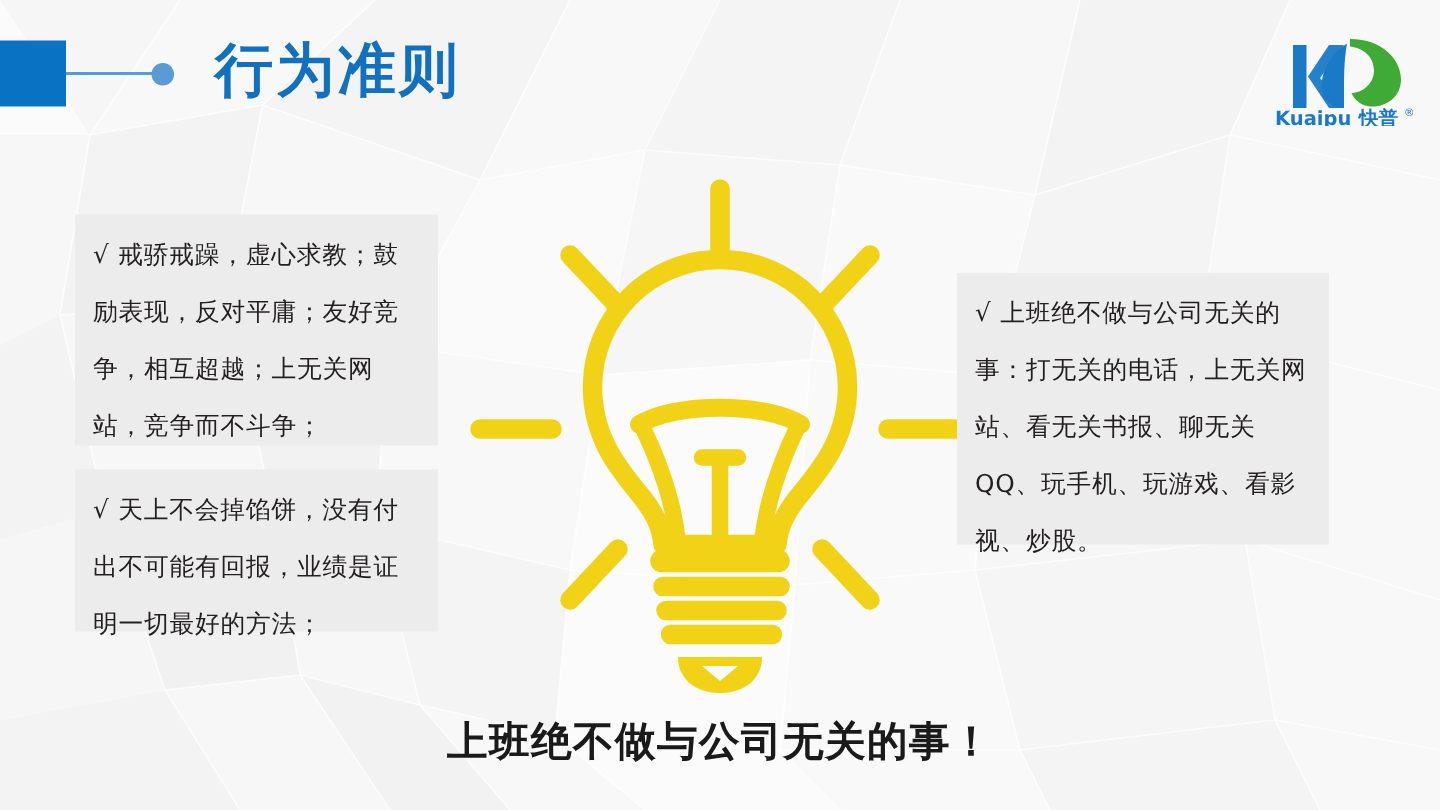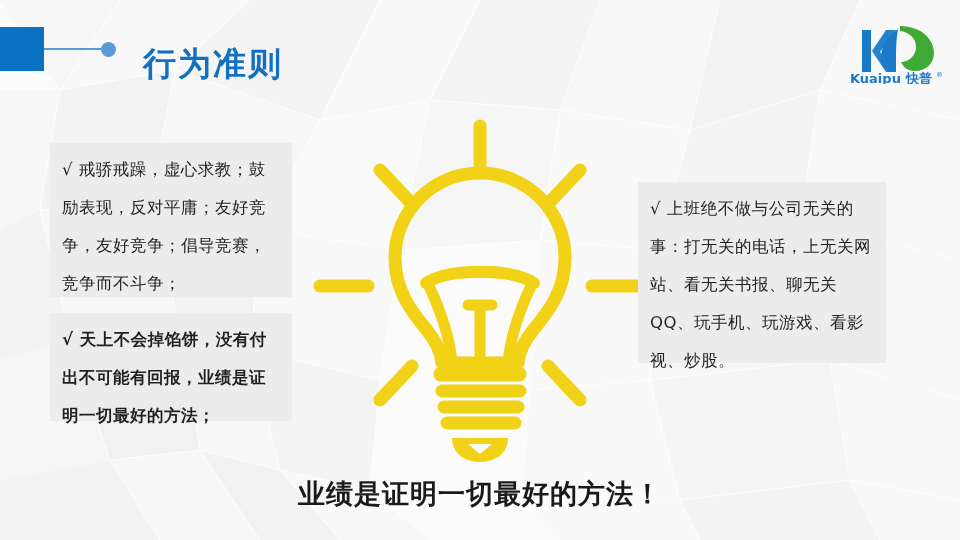--- a/index.html
+++ b/index.html
@@ -56,28 +56,27 @@
     width: 15px;
     height: 15px;
     border-radius: 50%;
     background: #5b9bd5;
     z-index: 3;
   }
   #page-title {
     position: absolute;
     left: 143px;
     top: 26px;
-    font-size: 33px;
+    font-size: 39px;
     font-weight: bold;
     color: #1171c0;
     letter-spacing: 2px;
     line-height: 44px;
     z-index: 3;
     white-space: nowrap;
-    margin-top: 16px;
   }
 
   
   #logo {
     position: absolute;
     left: 824px;
     top: 22px;
     width: 116px;
     height: 62px;
     z-index: 3;
@@ -113,21 +112,20 @@
     width: 242px;
     height: 154px;
     padding: 8px 12px 0 12px;
   }
   #panel-left-2 {
     left: 50px;
     top: 313px;
     width: 242px;
     height: 108px;
     padding: 8px 12px 0 12px;
-    font-weight: bold;
   }
   #panel-right {
     left: 638px;
     top: 182px;
     width: 248px;
     height: 181px;
     padding: 8px 12px 0 12px;
   }
 
   
@@ -260,28 +258,28 @@
         <line x1="147" y1="315" x2="215" y2="315" stroke-width="13"></line>
       </g>
 
       <path d="M152 330 L208 330 C208 345 196 354 180 354 C164 354 152 345 152 330 Z" fill="#f2d216"></path>
       <path d="M168 336 L192 336 L180 346 Z" fill="#fbfbfb"></path>
     </svg>
   </div>
 
   <div class="panel" id="panel-left-1">
     <span>√</span>
-    <span>戒骄戒躁，虚心求教；鼓励表现，反对平庸；友好竞争，友好竞争；倡导竞赛，竞争而不斗争；</span>
+    <span>戒骄戒躁，虚心求教；鼓励表现，反对平庸；友好竞争，相互超越；上无关网站，竞争而不斗争；</span>
   </div>
 
   <div class="panel" id="panel-left-2">
     <span>√</span>
     <span>天上不会掉馅饼，没有付出不可能有回报，业绩是证明一切最好的方法；</span>
   </div>
 
   <div class="panel" id="panel-right">
     <span>√</span>
     <span>上班绝不做与公司无关的事：打无关的电话，上无关网站、看无关书报、聊无关QQ、玩手机、玩游戏、看影视、炒股。</span>
   </div>
 
-  <div id="bottom-headline">业绩是证明一切最好的方法！</div>
+  <div id="bottom-headline">上班绝不做与公司无关的事！</div>
 
 </div>
 
 </body></html>

